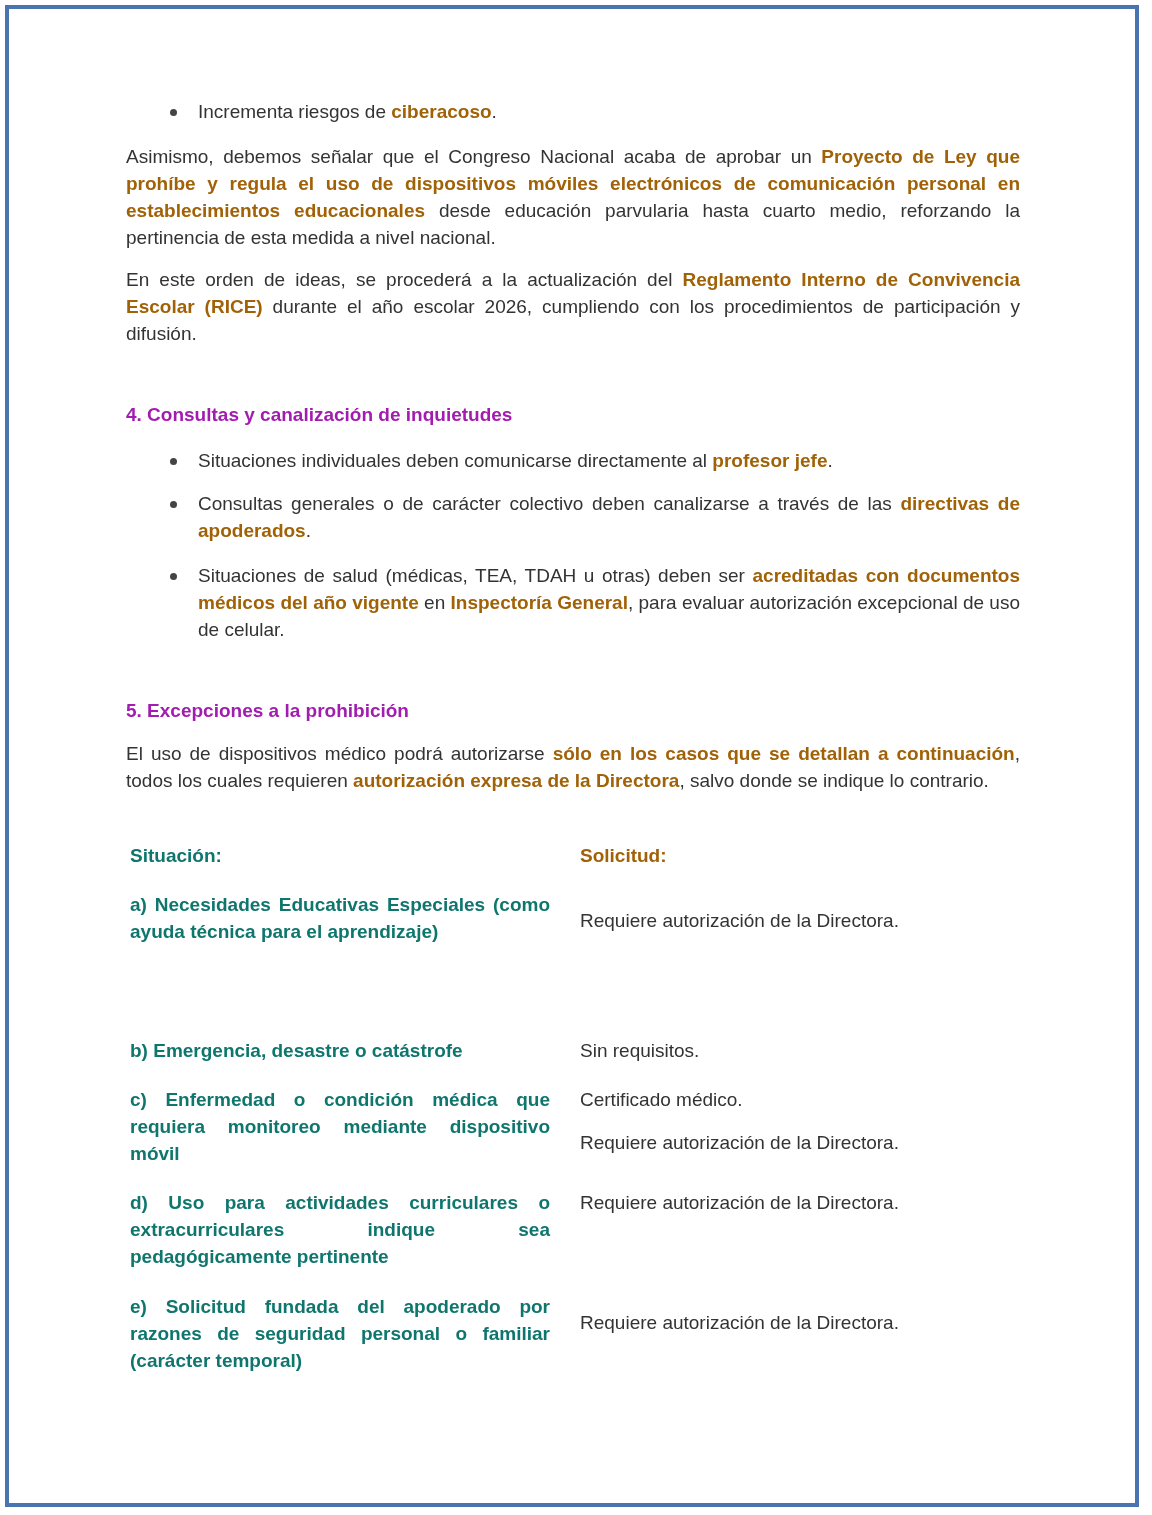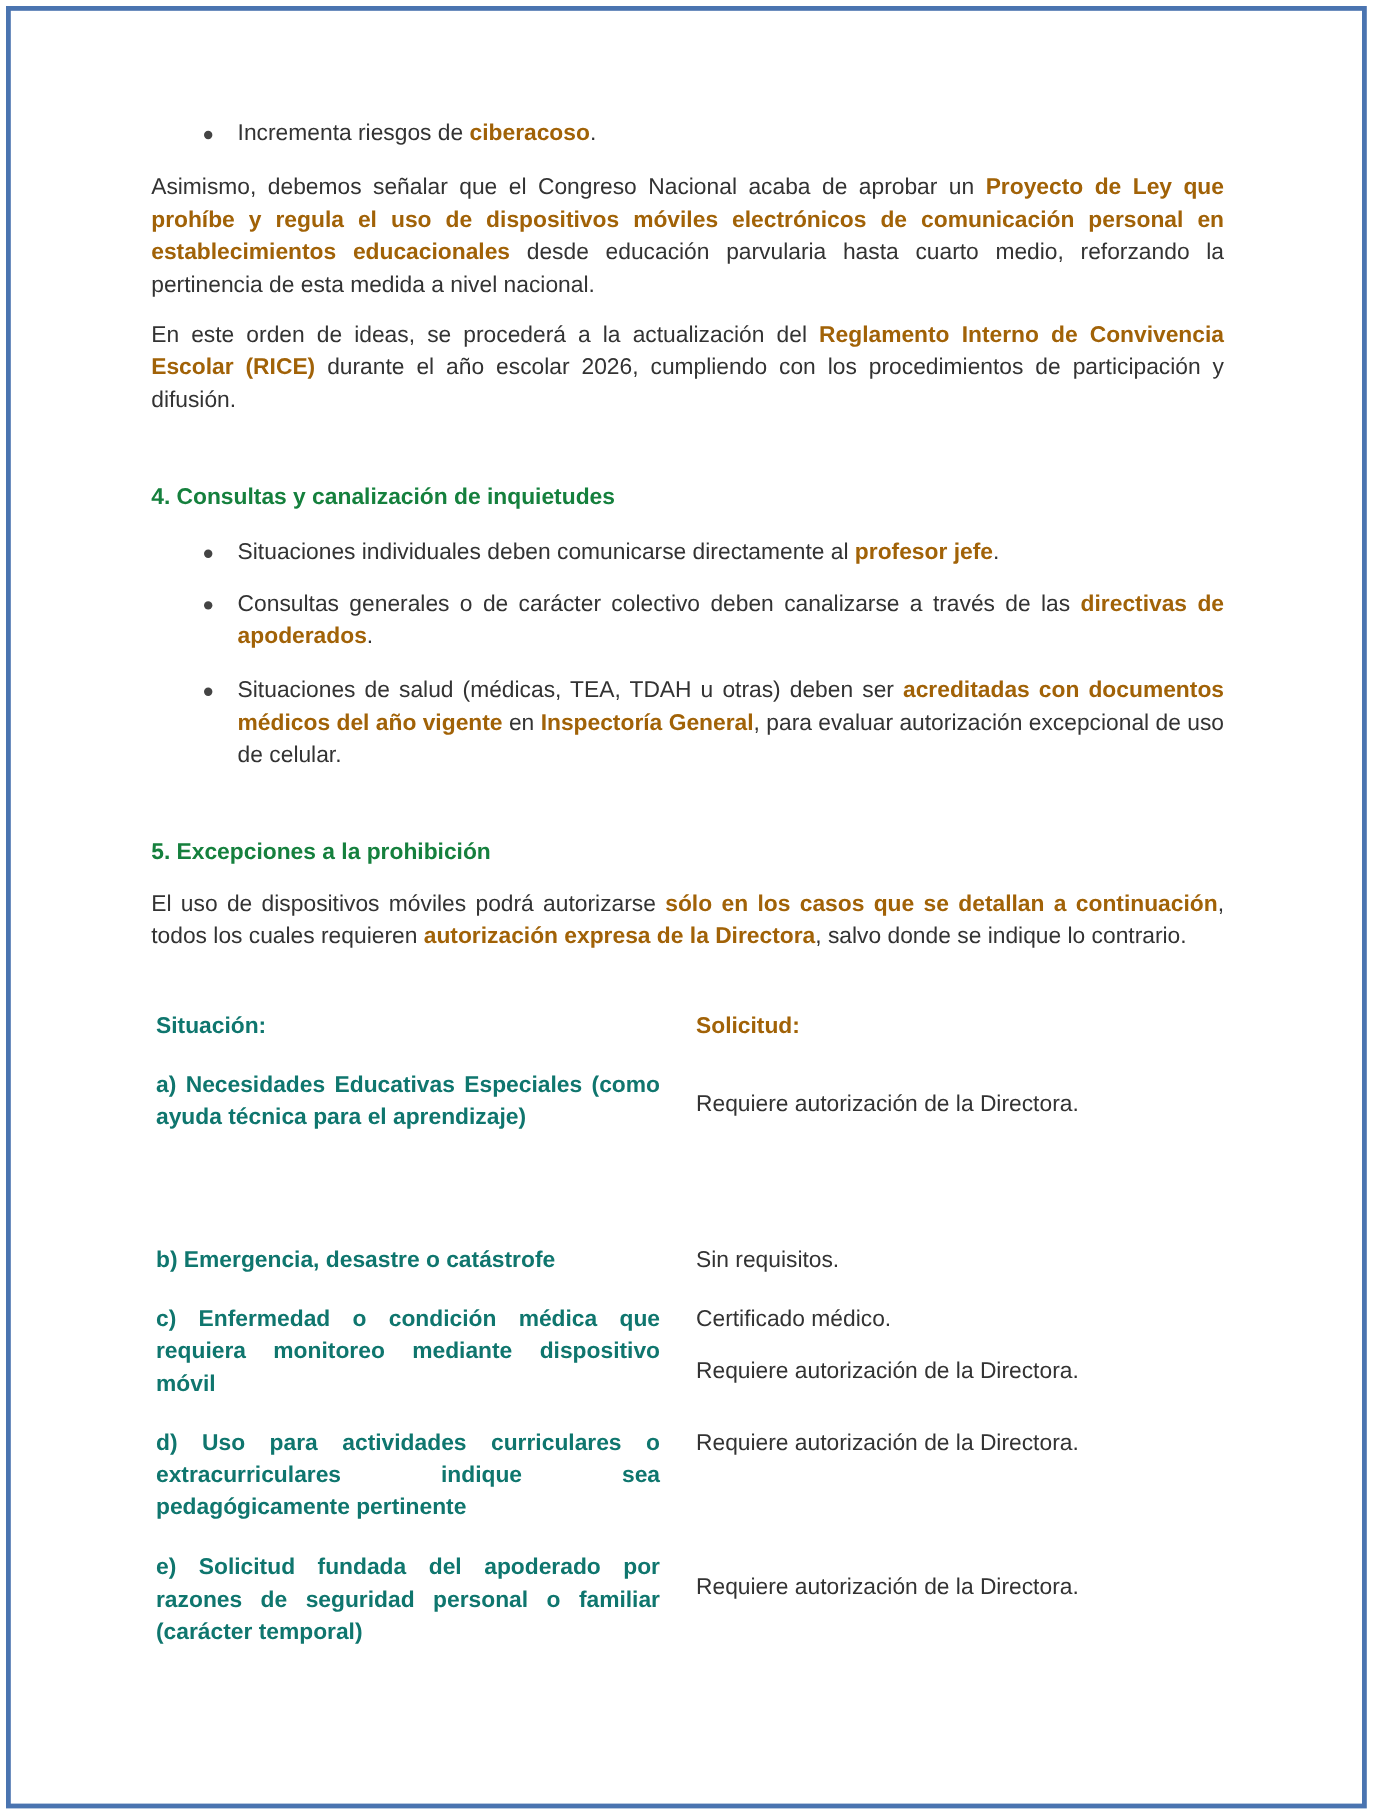--- a/index.html
+++ b/index.html
@@ -11,21 +11,21 @@
     .doc {
       position: absolute; left: 126px; top: 0; width: 894px;
       font-family: "Liberation Sans", sans-serif; font-size: 19px; color: #333;
       line-height: 27px;
     }
     .bold { font-weight: bold; color: #a16207; }
     .p { position: absolute; left: 0; width: 894px; text-align: justify; margin: 0; }
     .bullet-row { position: absolute; left: 0; width: 894px; }
     .bullet-dot { position: absolute; left: 44px; top: 0; width: 7px; height: 7px; border-radius: 50%; background: #444; margin-top: 11px; }
     .bullet-text { position: absolute; left: 72px; width: 822px; text-align: justify; }
-    .heading { position: absolute; left: 0; font-weight: bold; color: #15803d; }
+    .heading { position: absolute; left: 0; font-weight: bold; color: #a21caf; }
     .col-left { position: absolute; left: 4px; width: 420px; font-weight: bold; color: #0f766e; text-align: justify; }
     .col-right { position: absolute; left: 454px; width: 460px; }
     .req-line { display: block; }
   </style>
 </head>
 <body>
 
 <div class="page-border"></div>
 
 <div class="doc">
@@ -51,21 +51,21 @@
     <span class="bullet-text"><span>Consultas generales o de carácter colectivo deben canalizarse a través de las </span><span class="bold">directivas de apoderados</span><span>.</span></span>
   </div>
 
   <div class="bullet-row" style="top:562px;">
     <span class="bullet-dot"></span>
     <span class="bullet-text"><span>Situaciones de salud (médicas, TEA, TDAH u otras) deben ser </span><span class="bold">acreditadas con documentos médicos del año vigente</span><span> en </span><span class="bold">Inspectoría General</span><span>, para evaluar autorización excepcional de uso de celular.</span></span>
   </div>
 
   <div class="heading" style="top:697px;">5. Excepciones a la prohibición</div>
 
-  <p class="p" style="top:740px;"><span>El uso de dispositivos móviles podrá autorizarse </span><span class="bold">sólo en los casos que se detallan a continuación</span><span>, todos los cuales requieren </span><span class="bold">autorización expresa de la Directora</span><span>, salvo donde se indique lo contrario.</span></p>
+  <p class="p" style="top:740px;"><span>El uso de dispositivos médico podrá autorizarse </span><span class="bold">sólo en los casos que se detallan a continuación</span><span>, todos los cuales requieren </span><span class="bold">autorización expresa de la Directora</span><span>, salvo donde se indique lo contrario.</span></p>
 
   <div>
     <div class="col-left" style="top:842px;">Situación:</div>
     <div class="col-right bold" style="top:842px;">Solicitud:</div>
 
     <div>
       <div class="col-left" style="top:891px;">a) Necesidades Educativas Especiales (como ayuda técnica para el aprendizaje)</div>
       <div class="col-right" style="top:891px; text-align:justify; width:460px;">
         <span class="req-line" style="margin-top:16px;">Requiere autorización de la Directora.</span>
       </div>

